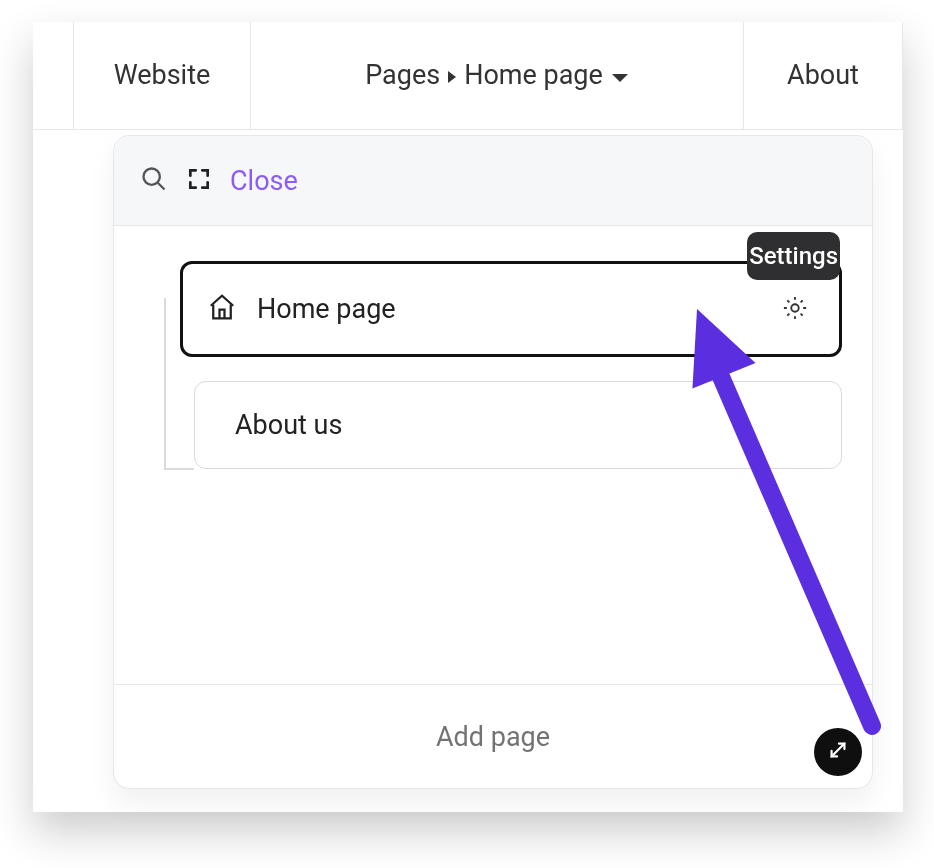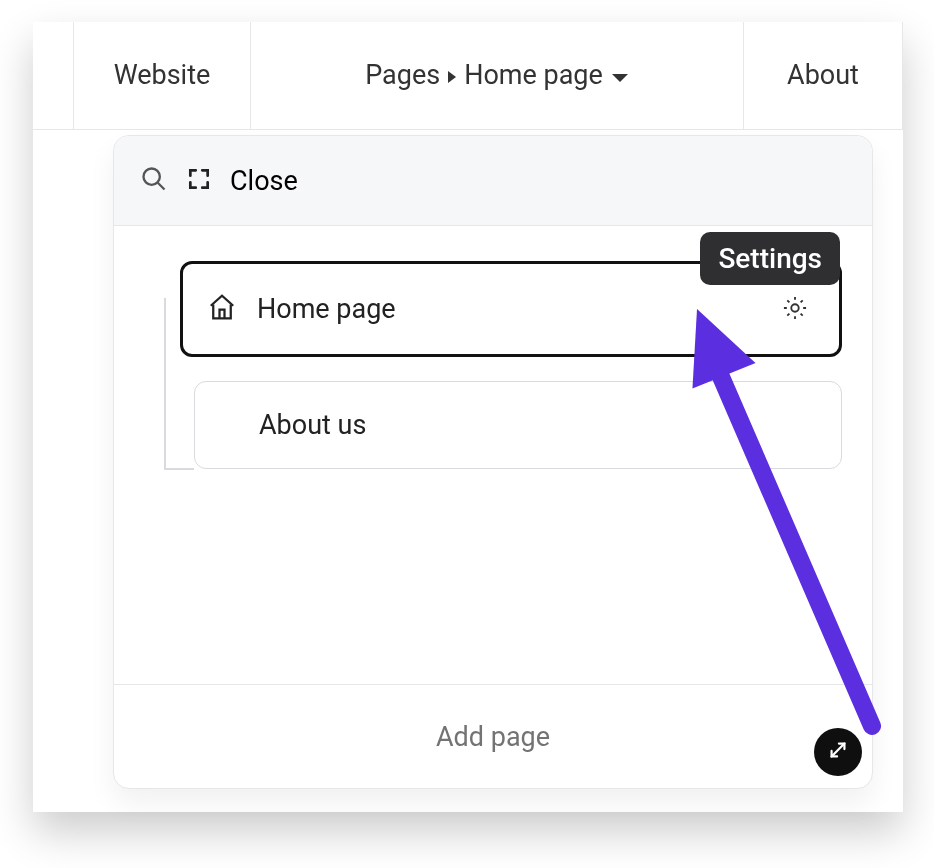--- a/index.html
+++ b/index.html
@@ -94,21 +94,21 @@
       flex: 1;
       border: none;
       background: transparent;
       font-size: 27px;
       color: #6b6f76;
       outline: none;
     }
     .search-input::placeholder { color: #777b82; }
     .close-label {
       font-size: 27px;
-      color: #000000;
+      color: #8b5cf6;
     }
 
     
     .panel-body {
       position: relative;
       padding: 35px 30px 0 30px;
     }
     .tree-line-v {
       position: absolute;
       left: 50px;
@@ -165,23 +165,23 @@
       border-bottom-right-radius: 16px;
     }
 
     
     .tooltip {
       position: absolute;
       right: 32px;
       top: 96px;
       background: #2f2f31;
       color: #fff;
-      font-size: 28px;
+      font-size: 24px;
       font-weight: 500;
-      padding: 10px 18px;
+      padding: 10px 2px;
       border-radius: 10px;
       z-index: 20;
     }
 
     
     .anno-arrow {
       position: absolute;
       z-index: 25;
       pointer-events: none;
     }
@@ -270,21 +270,21 @@
               <circle cx="12" cy="12" r="3.2"></circle>
               <path d="M12 2.5v2.5M12 19v2.5M21.5 12h-2.5M5 12H2.5M18.6 5.4l-1.8 1.8M7.2 16.8l-1.8 1.8M18.6 18.6l-1.8-1.8M7.2 7.2 5.4 5.4"></path>
             </svg>
           </span>
         </button>
       </div>
 
       <div class="row-gap"></div>
 
       <div class="page-row">
-        <span class="page-label" style="margin-left:40px">About us</span>
+        <span class="page-label" style="margin-left:16px">About us</span>
       </div>
 
     </div>
 
     <div class="panel-footer">
       <span>Add page</span>
     </div>
 
     <svg class="anno-arrow" width="230" height="440" style="right:-20px; top:160px;" viewBox="0 0 230 440">
       <defs></defs>

